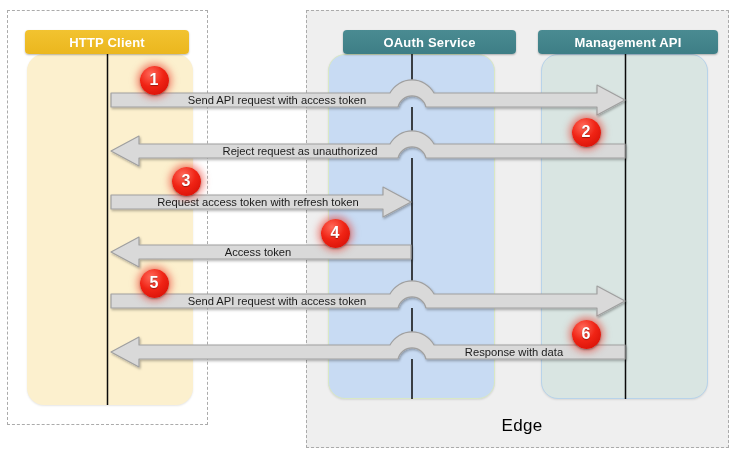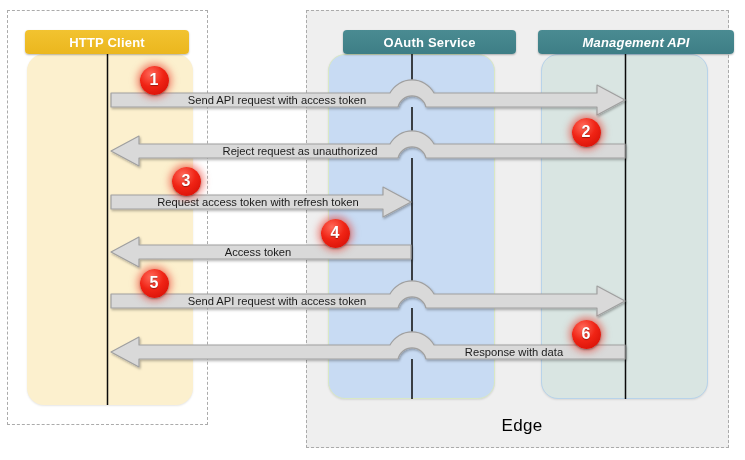--- a/index.html
+++ b/index.html
@@ -22,21 +22,21 @@
   #body-oauth{left:328px;top:54px;width:167px;height:345px;border:1px solid #d9e8c4;}
   #body-mgmt{left:541px;top:54px;width:167px;height:345px;border:1px solid #b8d3ea;}
   .participant-header{
     position:absolute;height:24px;border-radius:4px;
     display:flex;align-items:center;justify-content:center;
     color:#ffffff;font-weight:bold;font-size:13px;letter-spacing:.2px;
     box-shadow:0 1px 2px rgba(0,0,0,.28);
   }
   #hdr-http{left:25px;top:30px;width:164px;}
   #hdr-oauth{left:331px;top:30px;width:173px;margin-left:12px;}
-  #hdr-mgmt{left:538px;top:30px;width:196px;font-style:italic;}
+  #hdr-mgmt{left:538px;top:30px;width:180px;}
   #arrow-layer{position:absolute;left:0;top:0;width:745px;height:460px;pointer-events:none;}
   .badge{
     position:absolute;width:29px;height:29px;border-radius:50%;
     display:flex;align-items:center;justify-content:center;
     color:#ffffff;font-weight:bold;font-size:16px;
     background:radial-gradient(circle at 38% 28%, #ff6a5b 0%, #f02415 45%, #cf0a02 100%);
     box-shadow:0 1px 2px rgba(0,0,0,.35), 0 0 7px 3px rgba(235,40,25,.50);
     text-shadow:0 1px 1px rgba(0,0,0,.35);
   }
 </style>

